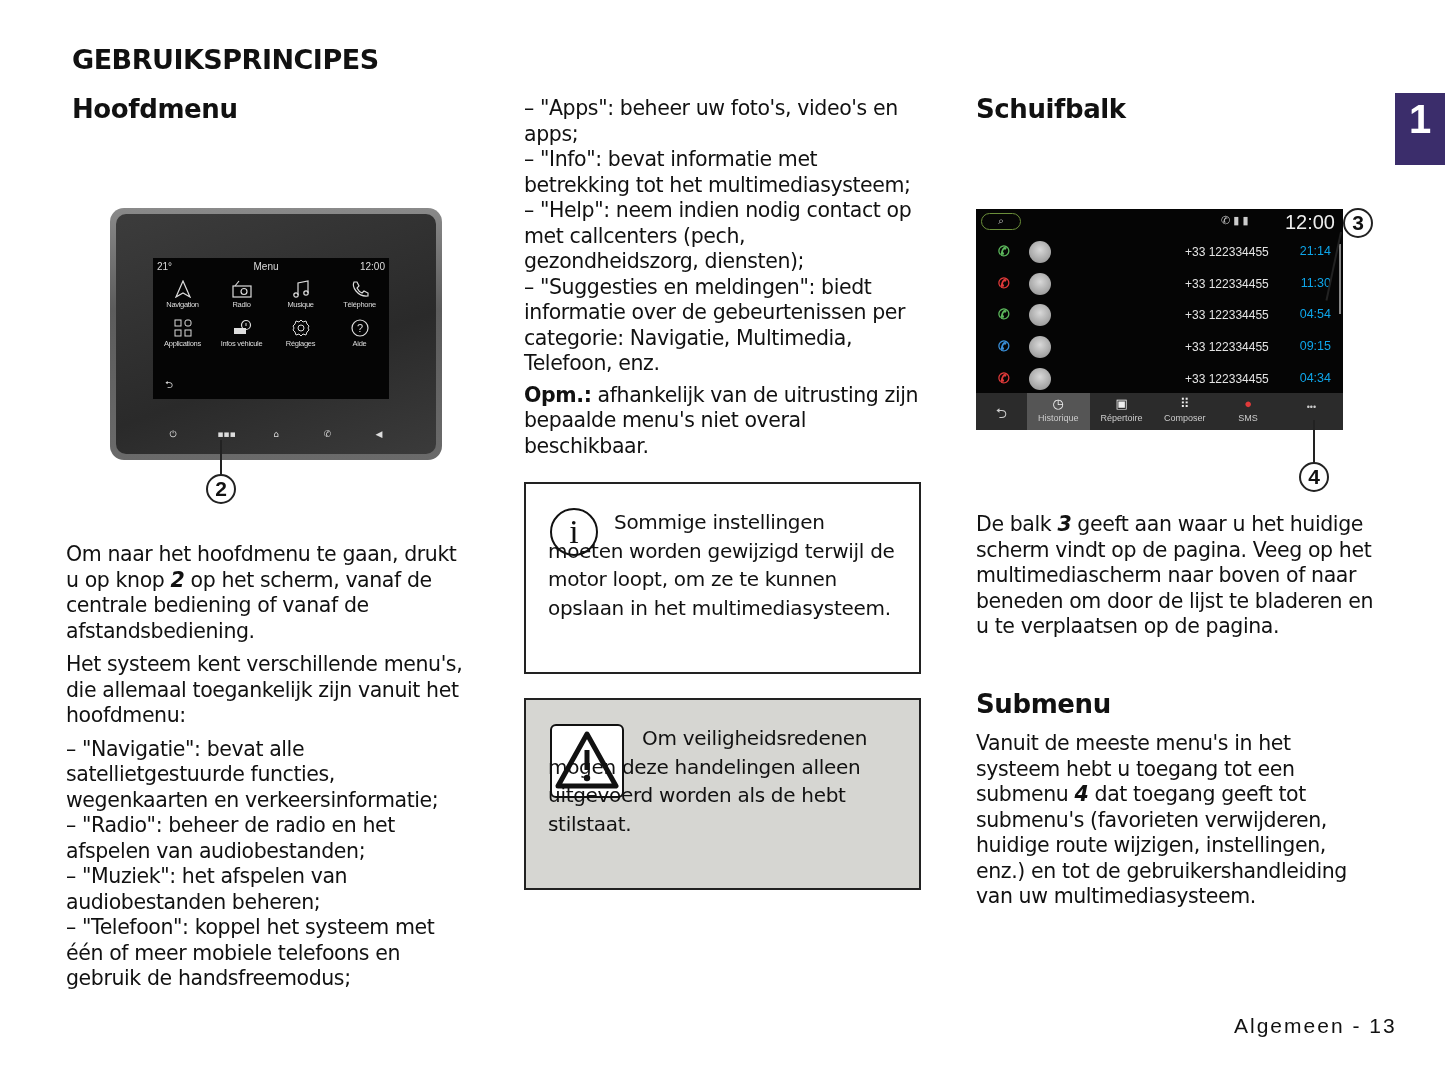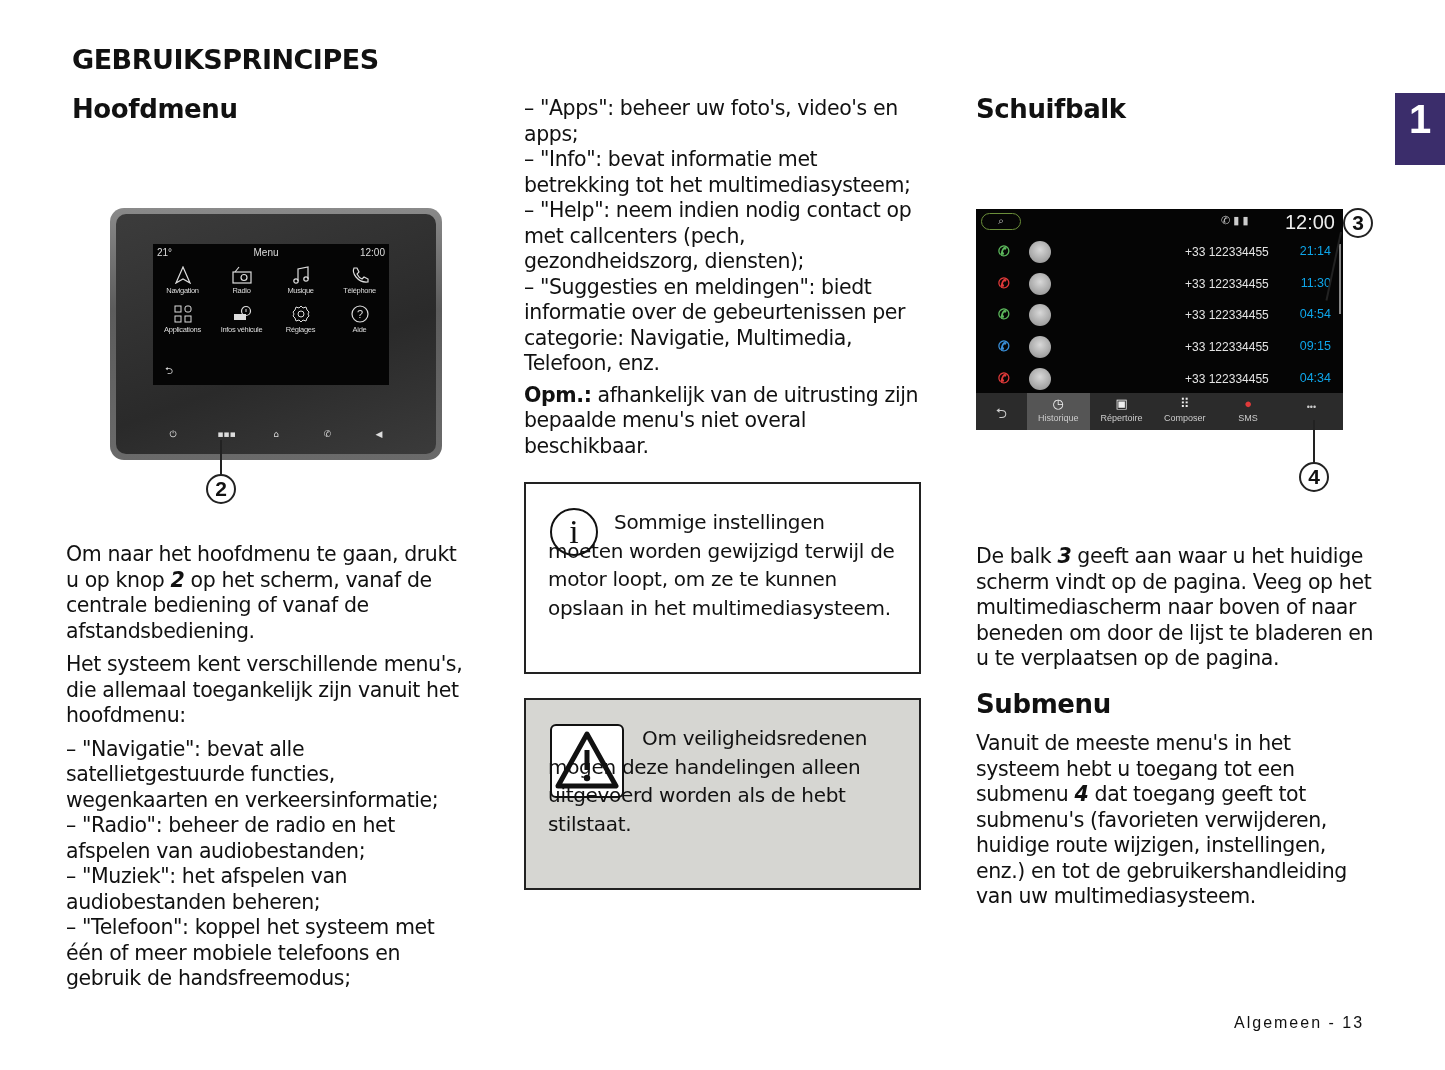--- a/index.html
+++ b/index.html
@@ -10,26 +10,26 @@
   .h2 { position: absolute; font-size: 26px; font-weight: bold; letter-spacing: -0.4px; }
 
   .col { position: absolute; font-size: 20.5px; line-height: 25.5px; letter-spacing: -0.4px; }
   .col p { margin-bottom: 8px; }
   .col .li { display: block; }
 
   
   .chapter-tab { position: absolute; left: 1395px; top: 93px; width: 50px; height: 72px; background: #3b2d6b; color: #fff; font-family: "Liberation Sans", sans-serif; font-size: 40px; font-weight: bold; text-align: center; line-height: 52px; }
 
   
-  .footer { position: absolute; left: 1234px; top: 1014px; font-family: "Liberation Sans", sans-serif; font-size: 16px; letter-spacing: 2px; }
+  .footer { position: absolute; left: 1234px; top: 1014px; font-family: "Liberation Sans", sans-serif; font-size: 21px; letter-spacing: 2px; }
 
   
   .device { position: absolute; left: 110px; top: 208px; width: 332px; height: 252px; border-radius: 14px; background: linear-gradient(180deg, #8a8a8a 0%, #5c5c5c 40%, #6a6a6a 100%); padding: 6px; }
   .device-inner { width: 100%; height: 100%; border-radius: 10px; background: linear-gradient(160deg, #3c3c3c 0%, #2a2a2a 60%, #3b3b3b 100%); position: relative; }
-  .screen1 { position: absolute; left: 37px; top: 30px; width: 236px; height: 141px; background: #050505; color: #ddd; font-family: "Liberation Sans", sans-serif; }
+  .screen1 { position: absolute; left: 37px; top: 44px; width: 236px; height: 141px; background: #050505; color: #ddd; font-family: "Liberation Sans", sans-serif; }
   .s1-top { display: flex; justify-content: space-between; padding: 3px 4px 0 4px; font-size: 10px; }
   .s1-grid { display: grid; grid-template-columns: repeat(4, 1fr); row-gap: 8px; margin-top: 6px; }
   .s1-cell { text-align: center; font-size: 7.5px; letter-spacing: -0.3px; }
   .s1-cell .ic { height: 22px; display: flex; align-items: center; justify-content: center; }
   .s1-back { position: absolute; left: 12px; bottom: 5px; font-size: 10px; }
   .hw-buttons { position: absolute; left: 50px; top: 215px; width: 220px; display: flex; justify-content: space-between; color: #ddd; font-size: 9px; }
   .hw-buttons span { display: inline-block; width: 14px; text-align: center; }
 
   .callout { position: absolute; width: 30px; height: 30px; border: 2px solid #222; border-radius: 50%; background: #fff; font-family: "Liberation Sans", sans-serif; font-weight: bold; font-size: 21px; text-align: center; line-height: 26px; }
   .leader { position: absolute; background: #222; }
@@ -250,21 +250,21 @@
     <div class="s2-tab"><span class="ti">⠿</span><span>Composer</span></div>
     <div class="s2-tab"><span class="ti" style="color:#e03a3a;">●</span><span>SMS</span></div>
     <div class="s2-tab" style="padding-top:9px;"><span>•••</span></div>
   </div>
 </div>
 <div class="leader" style="left:1340px; top:232px; width:2px; height:70px; transform: rotate(12deg); transform-origin: top;"></div>
 <div class="callout" style="left:1343px; top:208px;">3</div>
 <div class="leader" style="left:1313px; top:420px; width:2px; height:44px;"></div>
 <div class="callout" style="left:1299px; top:462px;">4</div>
 
-<div class="col" style="left:976px; top:512px; width:400px;margin-top:32px;">
+<div class="col" style="left:976px; top:512px; width:400px;">
   <p><span>De balk </span><b><i>3</i></b><span> geeft aan waar u het huidige scherm vindt op de pagina. Veeg op het multimediascherm naar boven of naar beneden om door de lijst te bladeren en u te verplaatsen op de pagina.</span></p>
 </div>
 <div class="h2" style="left:976px; top:689px;">Submenu</div>
 <div class="col" style="left:976px; top:731px; width:400px;">
   <p><span>Vanuit de meeste menu's in het systeem hebt u toegang tot een submenu </span><b><i>4</i></b><span> dat toegang geeft tot submenu's (favorieten verwijderen, huidige route wijzigen, instellingen, enz.) en tot de gebruikershandleiding van uw multimediasysteem.</span></p>
 </div>
 
 <div class="footer">Algemeen - 13</div>
 
 </body></html>

